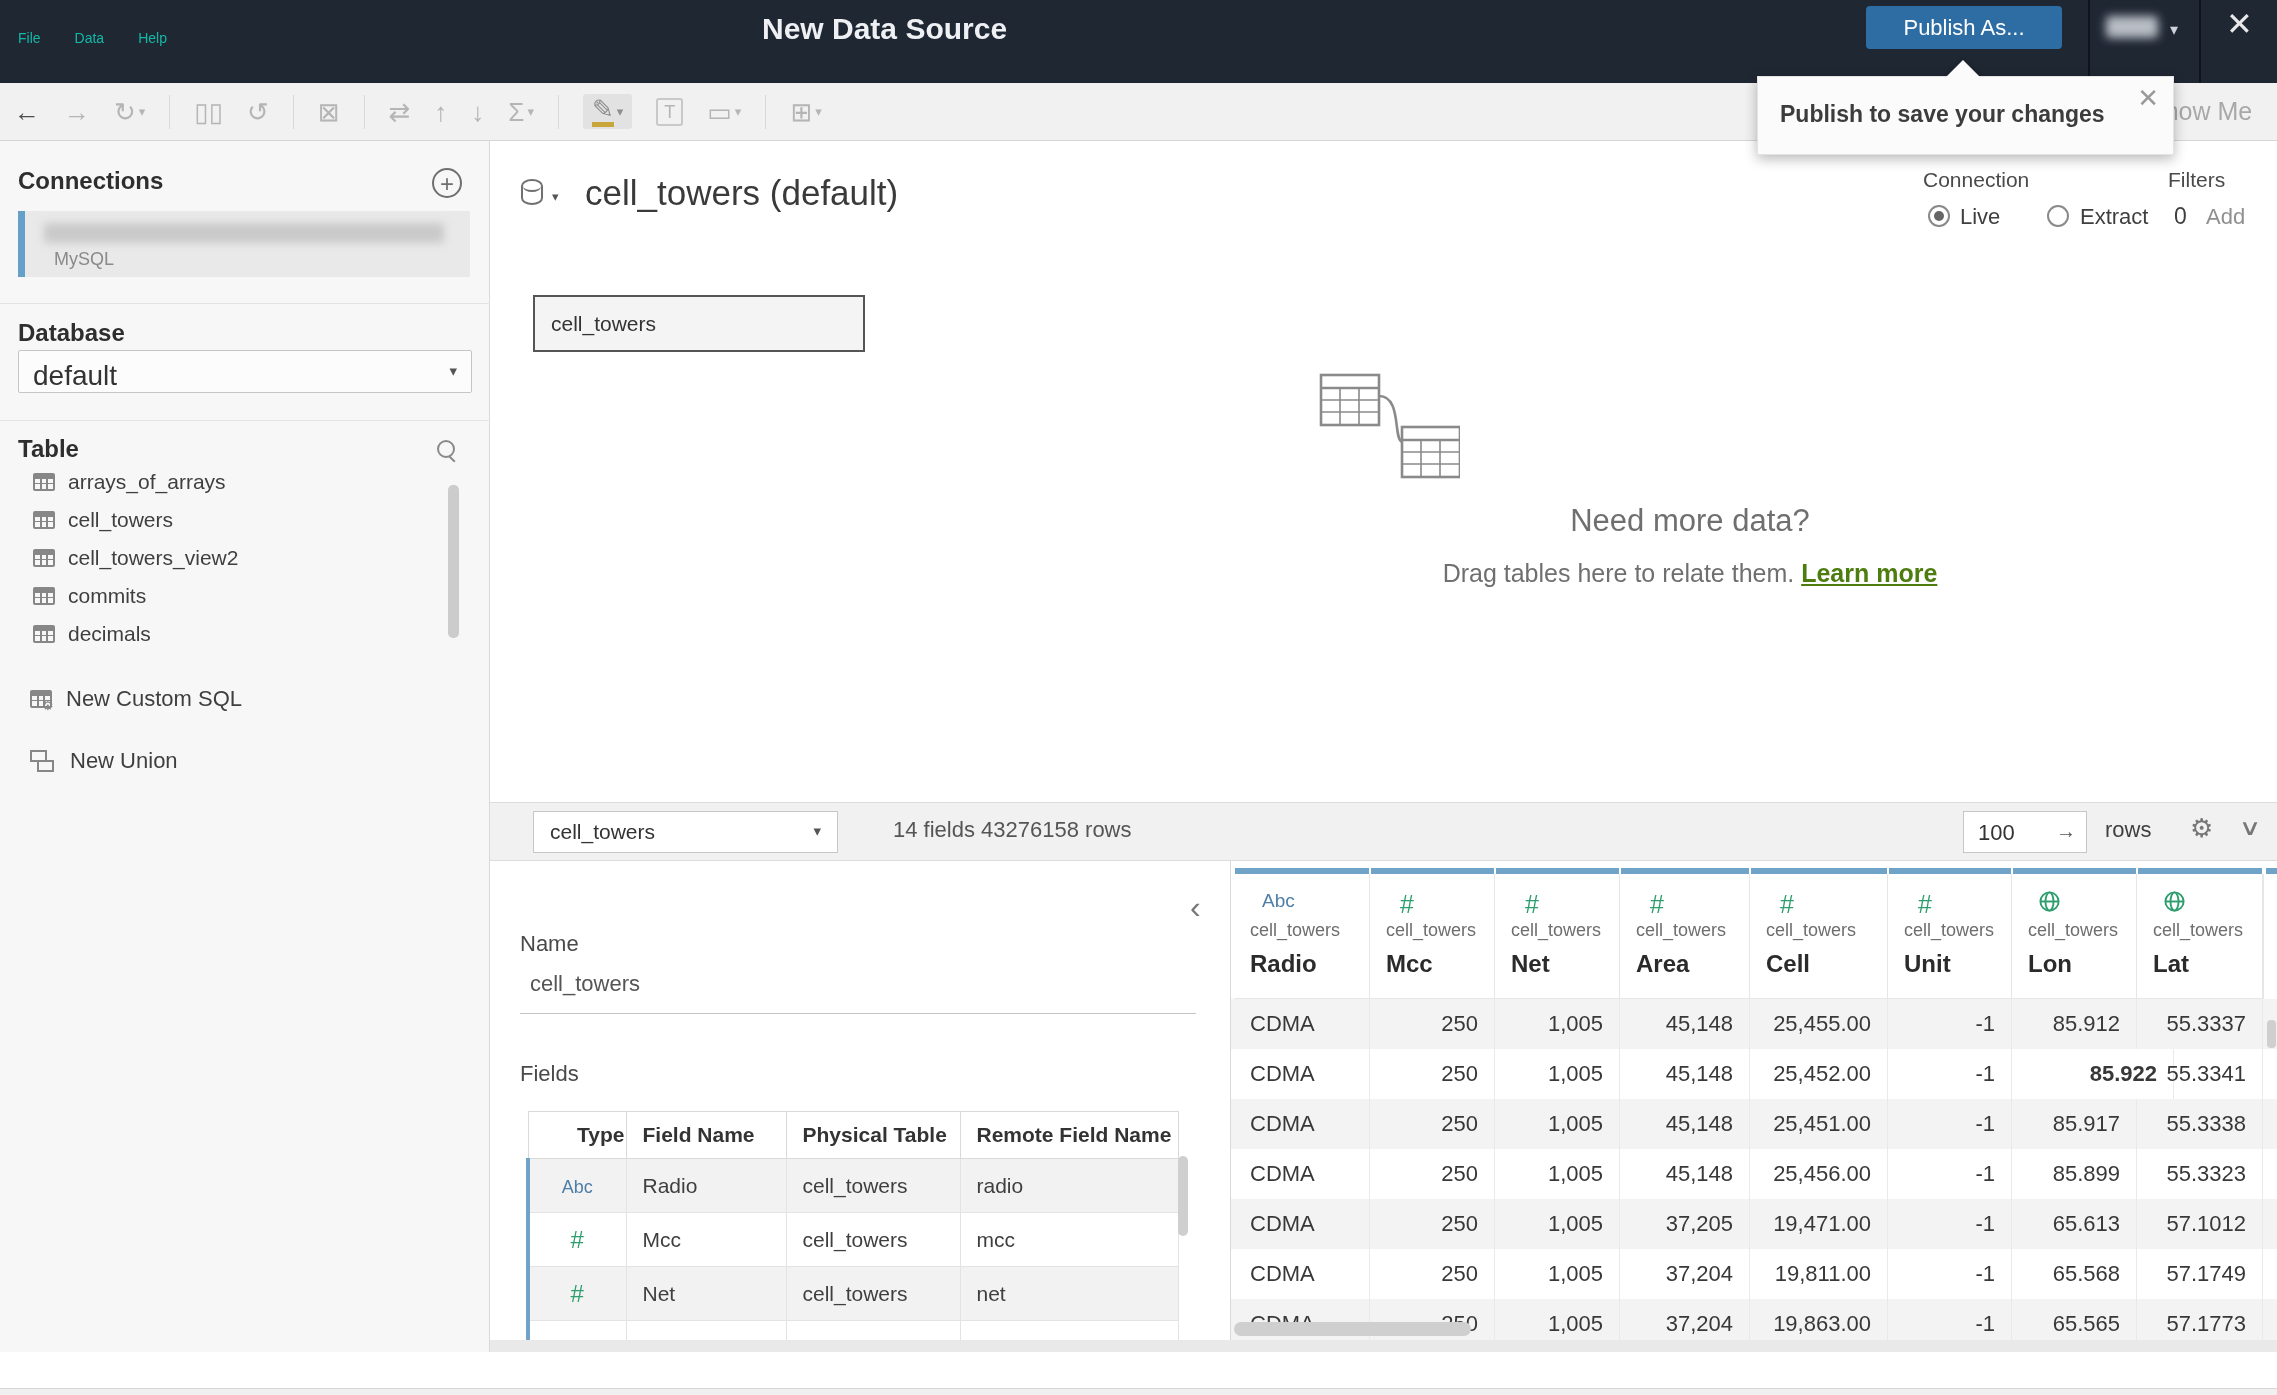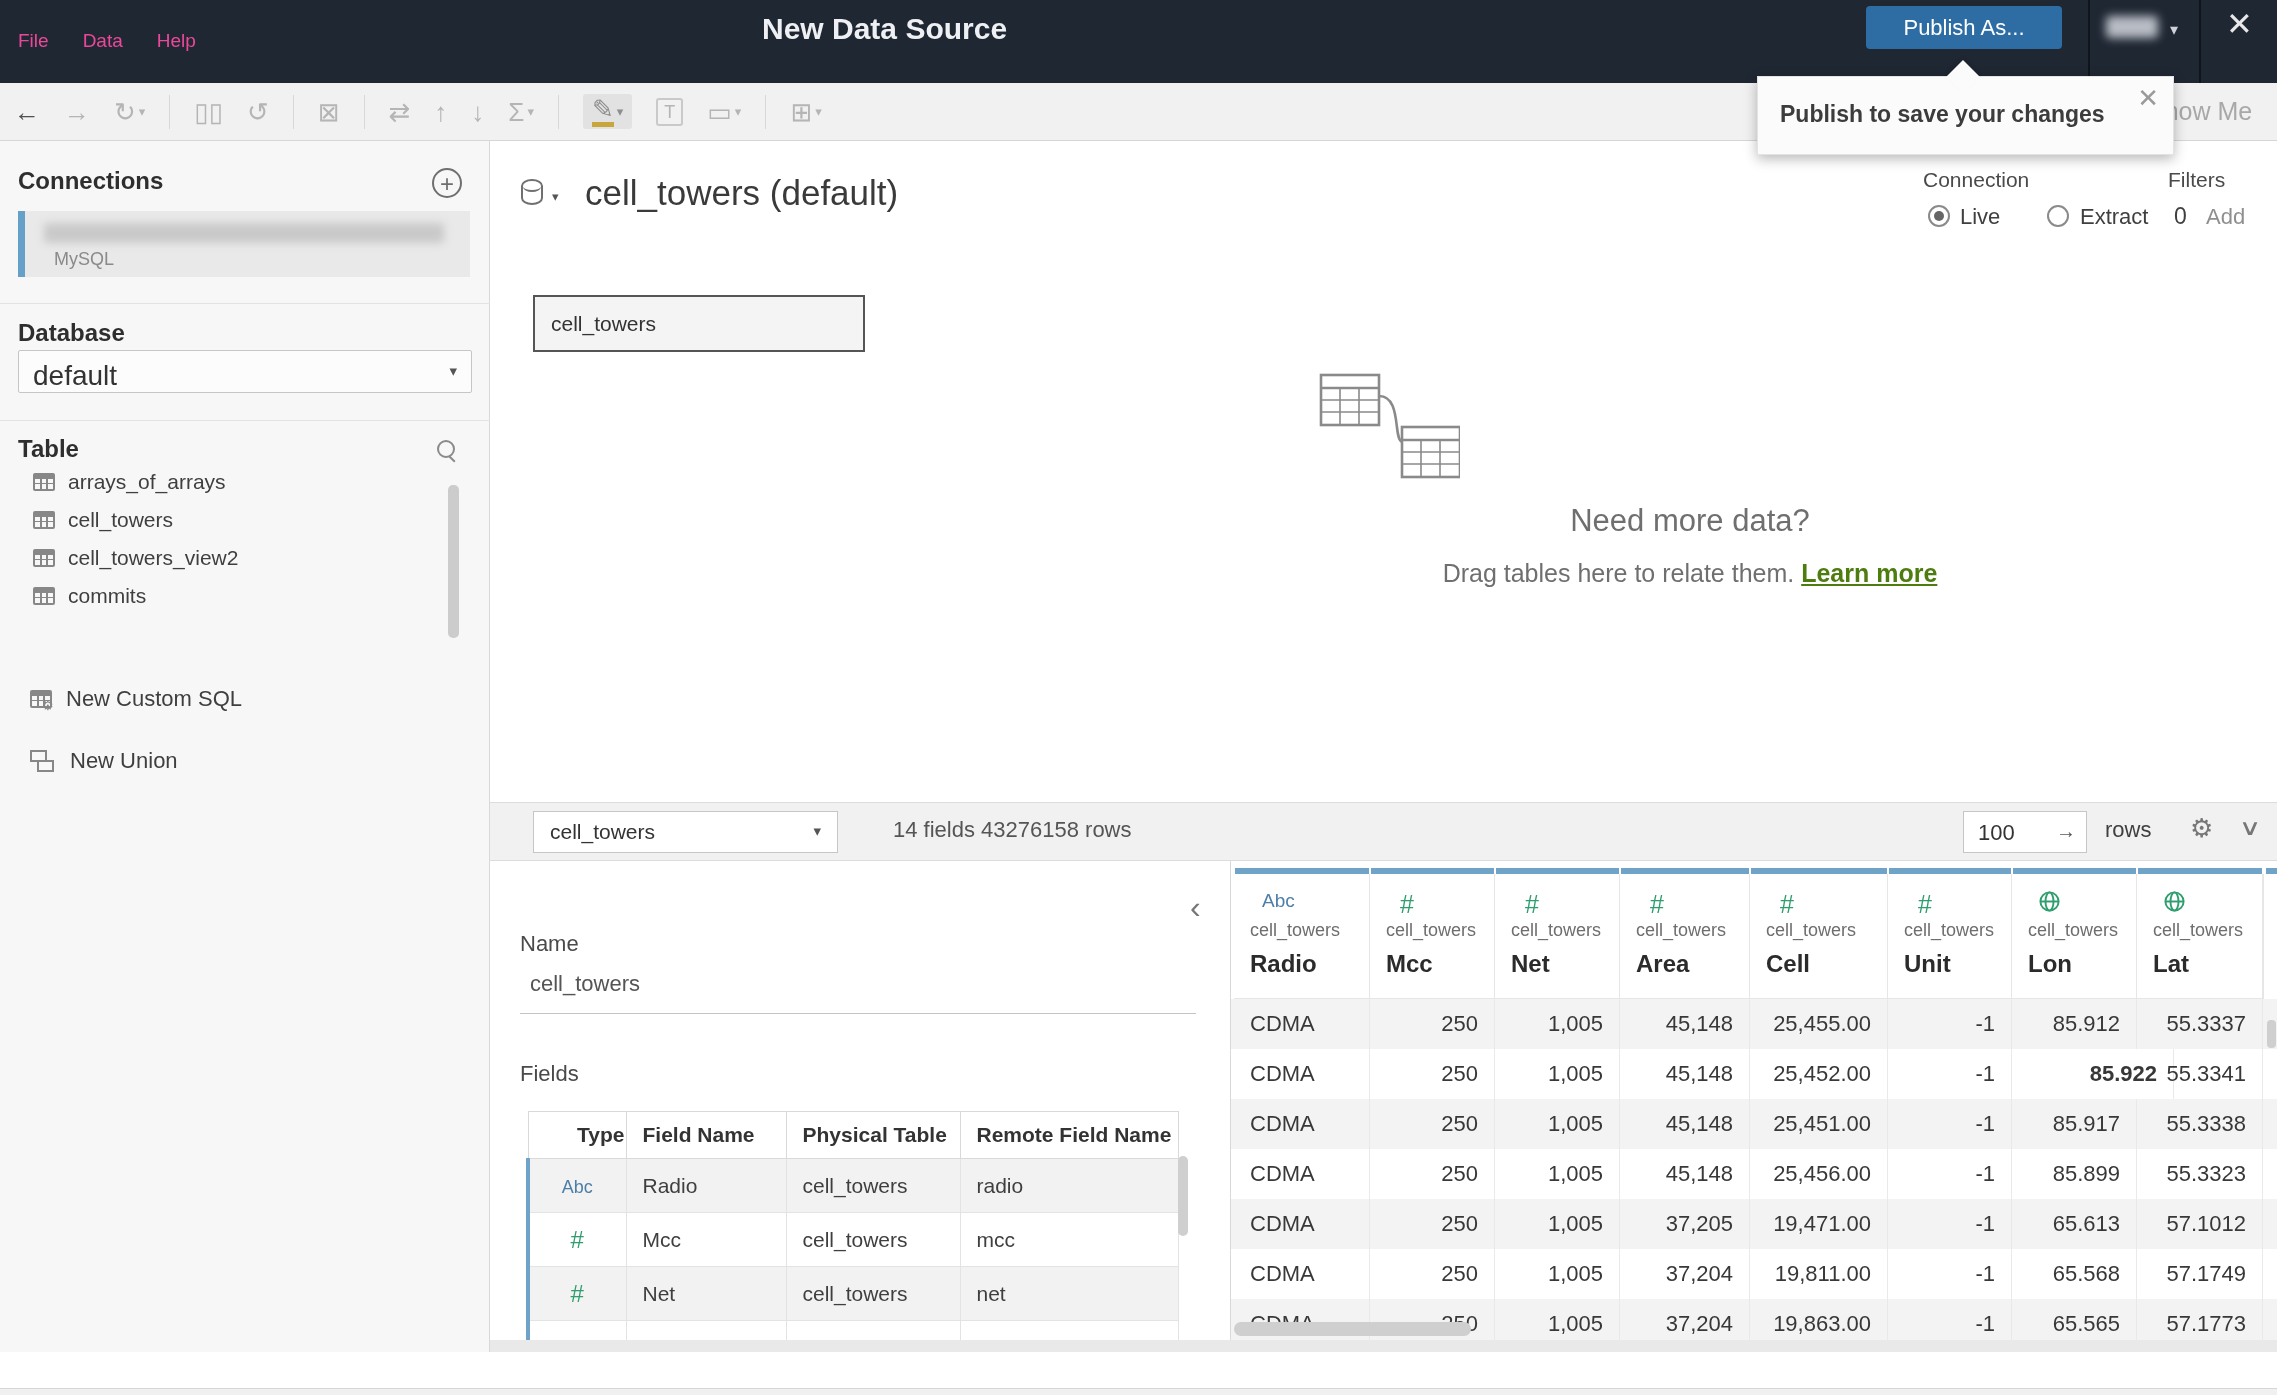--- a/index.html
+++ b/index.html
@@ -3,21 +3,21 @@
 <meta charset="utf-8">
 <style>
   html,body{margin:0;padding:0;background:#9a9a9a;}
   #app{position:relative;width:2277px;height:1395px;background:#ffffff;overflow:hidden;
        font-family:"Liberation Sans",sans-serif;color:#333;}
   .abs{position:absolute;}
 
   
   .titlebar{left:0;top:0;width:2277px;height:83px;background:#1f2733;}
   #menubar{left:18px;top:30px;display:flex;gap:34px;}
-  .menu-item{font-size:19px;color:#ec4899;cursor:default;}
+  .menu-item{font-size:14px;color:#14b8a6;cursor:default;}
   .app-title{left:762px;top:12px;font-size:30px;font-weight:700;color:#eef0f3;}
   .publish-btn{left:1866px;top:6px;width:196px;height:43px;background:#2e6da4;border-radius:4px;
       color:#fff;font-size:22px;display:flex;align-items:center;justify-content:center;}
   .tb-vsep{top:0;width:2px;height:83px;background:#10151d;}
   .user-blob{left:2106px;top:16px;width:52px;height:22px;background:#b9bec6;border-radius:4px;filter:blur(5px);}
   .user-caret{left:2170px;top:20px;color:#cfd3d9;font-size:16px;}
   .win-close{left:2226px;top:8px;color:#e8e8e8;font-size:32px;line-height:32px;}
 
   
   .toolbar{left:0;top:83px;width:2277px;height:58px;background:#f1f1f1;border-bottom:1px solid #d6d6d6;box-sizing:border-box;}
@@ -261,20 +261,24 @@
           <span class="table-ico"></span>
           <span class="tbl-label">cell_towers</span>
         </div>
         <div class="tbl-item">
           <span class="table-ico"></span>
           <span class="tbl-label">cell_towers_view2</span>
         </div>
         <div class="tbl-item">
           <span class="table-ico"></span>
           <span class="tbl-label">commits</span>
+        </div>
+        <div class="tbl-item">
+          <span class="table-ico"></span>
+          <span class="tbl-label">decimals</span>
         </div>
       </div>
     <div class="abs side-scroll"></div>
     <div class="abs side-action" style="top:538px;">
       <span class="table-ico"></span>
       <span class="sqlgear">⚙</span>
       <span>New Custom SQL</span>
     </div>
     <div class="abs side-action" style="top:600px;">
       <span class="union-ico"></span>

